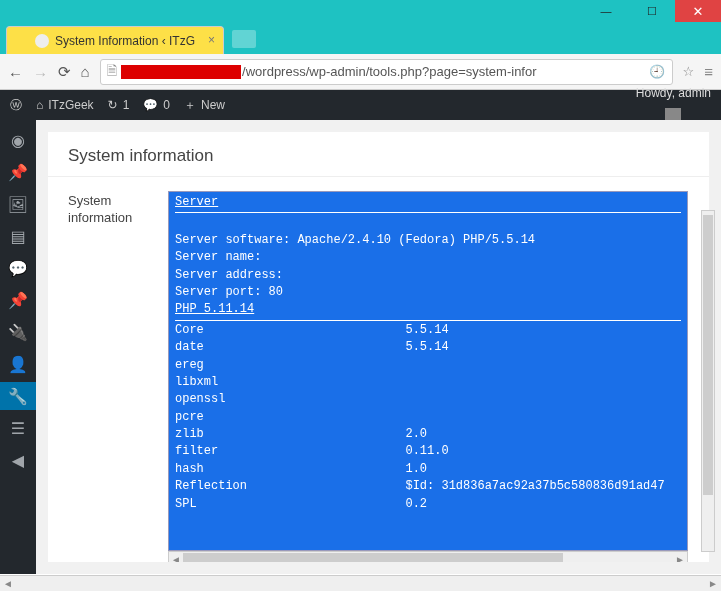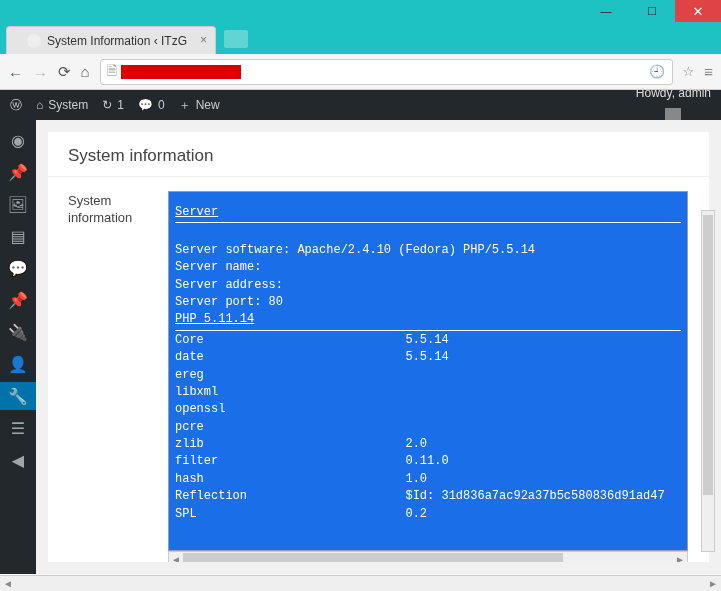--- a/index.html
+++ b/index.html
@@ -34,23 +34,23 @@
   .tab-strip {
     height: 30px;
     background: #1ec2c2;
     display: flex;
     align-items: flex-end;
     padding-left: 6px;
     margin-top: -4px;
   }
   .tab {
     height: 28px;
-    background: #e5e5e5;
+    background: #fde047;
     border-radius: 4px 4px 0 0;
-    padding: 0 28px 0 20px;
+    padding: 0 28px 0 28px;
     display: flex;
     align-items: center;
     font-size: 12px;
     color: #333;
     position: relative;
     min-width: 170px;
     border: 1px solid #ccc;
     border-bottom: none;
   }
   .tab .fav { width:14px; height:14px; margin-right:6px; display:inline-block; background:#eee; border-radius:50%; }
@@ -163,21 +163,21 @@
   }
   .sysinfo-box-wrap {
     flex: 1;
     max-width: 520px;
   }
   .sysinfo-box {
     background: #1a6fe8;
     color: #fff;
     font-family: "Courier New", Courier, monospace;
     font-size: 12px;
-    padding: 12px 6px;
+    padding: 2px 6px;
     height: 360px;
     overflow: hidden;
     white-space: pre;
     line-height: 1.45;
     border: 1px solid #99b;
   }
   .sysinfo-box .hdr {
     text-decoration: underline;
   }
   .sysinfo-box .hr {
@@ -235,31 +235,32 @@
 </div>
 
 <div class="url-bar">
   <span class="nav-ico">←</span>
   <span class="nav-ico fwd">→</span>
   <span class="nav-ico">⟳</span>
   <span class="nav-ico">⌂</span>
   <div class="omni">
     <span style="color:#888;margin-right:4px;">🗎</span>
     <span class="redact"></span>
+    <span>/wordpress/wp-admin/tools.php?page=system-infor</span>
     <span class="history" style="margin-left:auto;">🕘</span>
   </div>
   <span class="star">☆</span>
   <span class="menu-ico">≡</span>
 </div>
 
 <div class="wp-adminbar">
   <span class="grp">ⓦ</span>
   <span class="grp">
     <span>⌂</span>
-    <span>System</span>
+    <span>ITzGeek</span>
   </span>
   <span class="grp">
     <span>↻</span>
     <span>1</span>
   </span>
   <span class="grp">
     <span>💬</span>
     <span>0</span>
   </span>
   <span class="grp">

